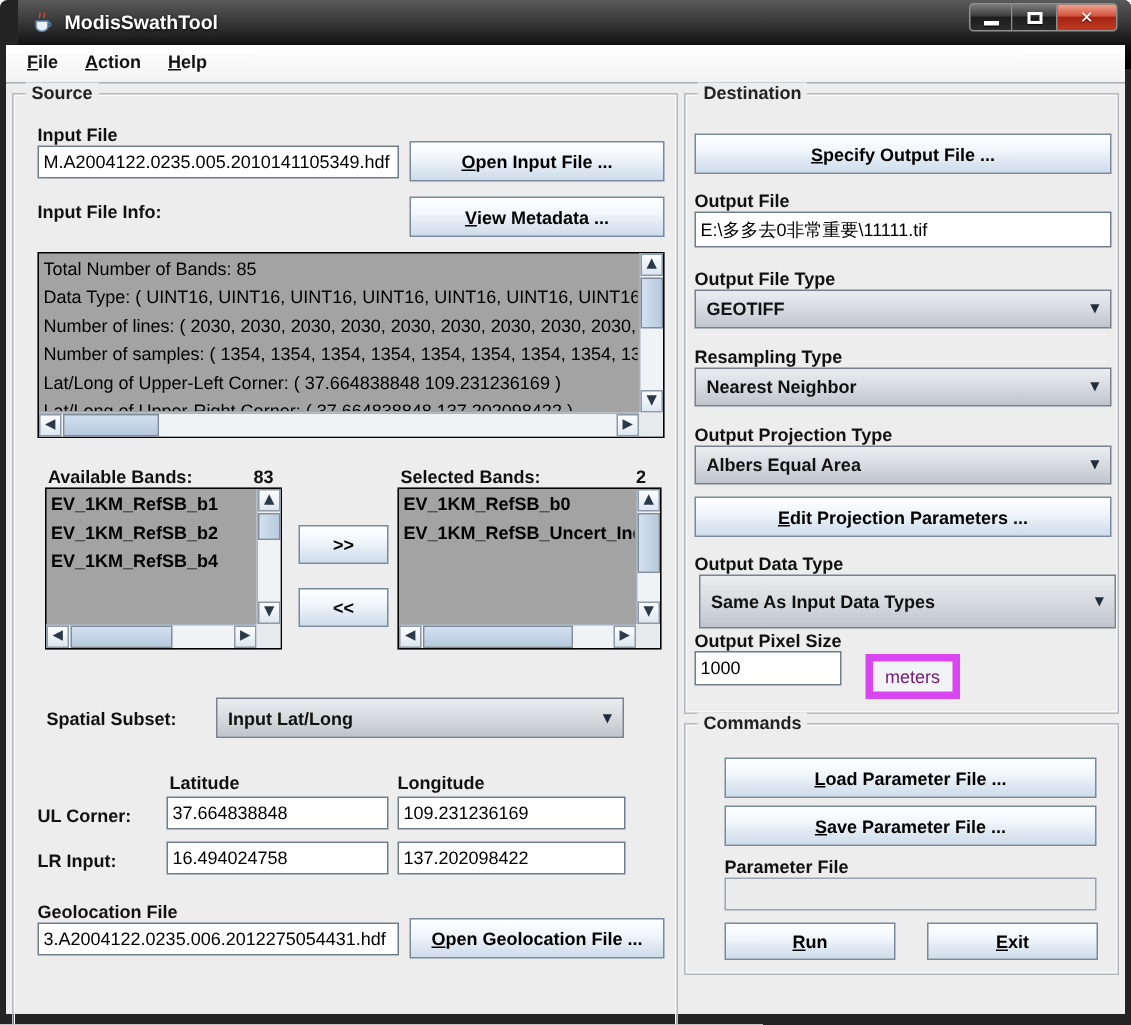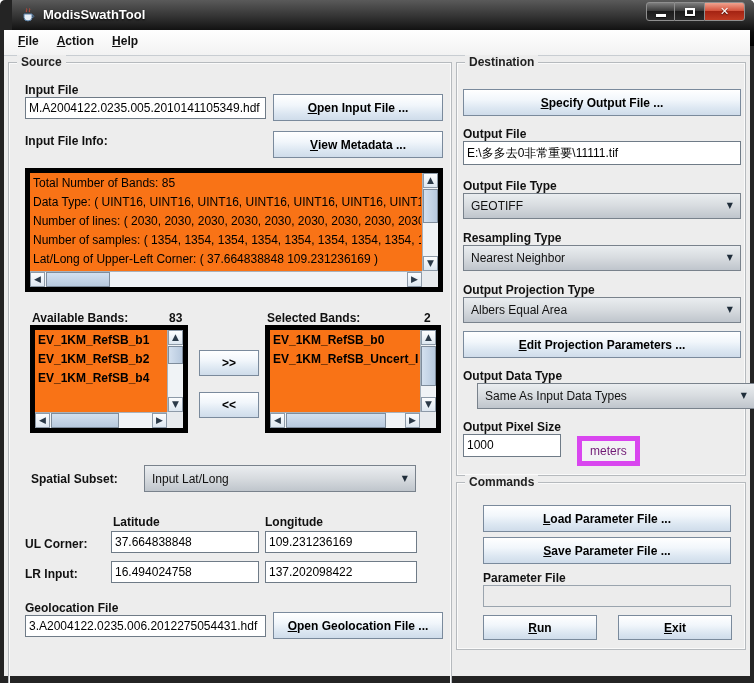--- a/index.html
+++ b/index.html
@@ -35,26 +35,26 @@
   .panel-source{left:4px;top:6px;width:444px;height:648px}
   .panel-dest{left:452px;top:6px;width:290px;height:414px}
   .panel-cmd{left:452px;top:426px;width:290px;height:168px}
   .lbl{position:absolute;font-size:12px;font-weight:bold;color:#111;white-space:nowrap}
   .tf{position:absolute;background:#fff;border:1px solid #6f7b87;font-size:12px;color:#000;
     line-height:20px;padding:0 3px;white-space:nowrap;overflow:hidden}
   .btn{position:absolute;display:flex;align-items:center;justify-content:center;cursor:default;
     background:linear-gradient(180deg,#ffffff 0%,#f1f6fb 40%,#dbe6f1 75%,#cfdcea 100%);
     border:1px solid #7a8a9c;font-size:12px;font-weight:bold;color:#000;white-space:nowrap}
   .combo{position:absolute;background:linear-gradient(180deg,#eaedf0 0%,#d7dbdf 50%,#bfc5cc 100%);
-    border:1px solid #79828c;display:flex;align-items:center;font-size:12px;font-weight:normal;
+    border:1px solid #79828c;display:flex;align-items:center;font-size:12px;font-weight:bold;
     color:#111;padding:0 7px 0 7px;white-space:nowrap;overflow:hidden}
   .combo .arrow{position:absolute;right:7px;top:50%;transform:translateY(-55%);font-size:8px;
     color:#1f2d3a;font-family:"DejaVu Sans",sans-serif}
   
-  .sp{position:absolute;background:#f97316;border:5px solid #000000}
+  .sp{position:absolute;background:#a3a3a3;border:1px solid #000000}
   .sp-content{position:absolute;left:3px;top:1px;right:17px;bottom:17px;overflow:hidden}
   .vsb{position:absolute;right:0;top:0;bottom:16px;width:16px;background:#f0f3f6;border-left:1px solid #a8b2bc}
   .hsb{position:absolute;left:0;bottom:0;right:16px;height:16px;background:#f0f3f6;border-top:1px solid #a8b2bc}
   .corner{position:absolute;right:0;bottom:0;width:16px;height:16px;background:#e7eaed}
   .sbtn{position:absolute;width:15px;height:15px;display:flex;align-items:center;justify-content:center;
     background:linear-gradient(180deg,#fcfdfe,#dde7f1);border:1px solid #8d9aa8}
   .vsb .up{top:0;left:0}.vsb .down{bottom:0;left:0}.hsb .left{left:0;top:0}.hsb .right{right:0;top:0}
   .vthumb{position:absolute;left:0;width:15px;background:linear-gradient(90deg,#d3e0ef,#b7c9de);border:1px solid #7e8c9c}
   .hthumb{position:absolute;top:0;height:15px;background:linear-gradient(180deg,#d3e0ef,#b7c9de);border:1px solid #7e8c9c}
   .ar{font-size:9px;line-height:1;color:#2b3a49;font-family:"DejaVu Sans",sans-serif}
@@ -244,21 +244,21 @@
 
       <span class="lbl" style="left:6px;top:220px">Output Projection Type</span>
       <div class="combo" style="left:6px;top:234px;width:278px;height:26px">
         <span>Albers Equal Area</span>
         <span class="arrow">▼</span>
       </div>
 
       <div class="btn" style="left:6px;top:268px;width:278px;height:27px"><u>E</u>dit Projection Parameters ...</div>
 
       <span class="lbl" style="left:6px;top:306px">Output Data Type</span>
-      <div class="combo" style="left:20px;top:320px;width:278px;height:26px">
+      <div class="combo" style="left:9px;top:320px;width:278px;height:36px">
         <span>Same As Input Data Types</span>
         <span class="arrow">▼</span>
       </div>
 
       <span class="lbl" style="left:6px;top:357px">Output Pixel Size</span>
       <div class="tf" style="left:6px;top:371px;width:98px;height:23px;line-height:21px">1000</div>
       <span class="meters" style="left:120px;top:373px">meters</span>
     </div>
 
     <div class="panel panel-cmd">

